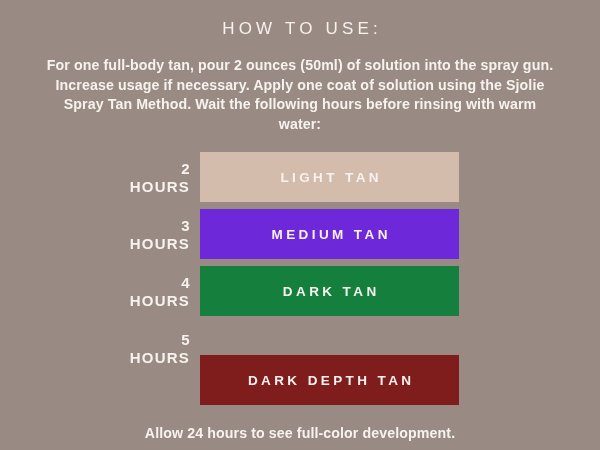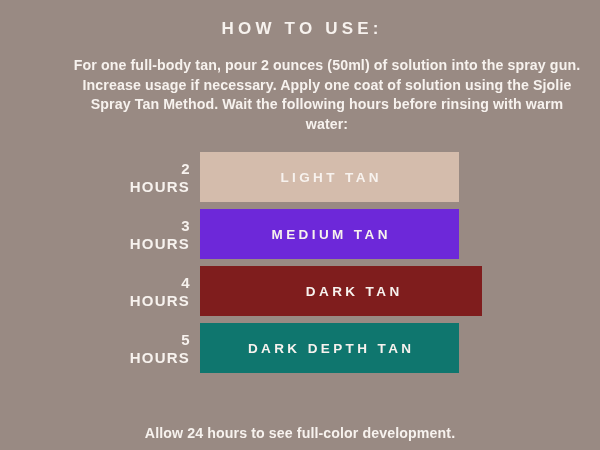--- a/index.html
+++ b/index.html
@@ -24,40 +24,39 @@
   }
 
   
   .title {
     position: absolute;
     top: 18px;
     left: 0;
     width: 600px;
     text-align: center;
     font-size: 17px;
-    font-weight: bold;
+    font-weight: normal;
     letter-spacing: 4.2px;
     color: #f7f2ee;
     text-indent: 4.2px;
     line-height: 22px;
   }
 
   
   .intro {
     position: absolute;
     top: 56px;
     left: 44px;
     width: 512px;
     text-align: center;
     font-size: 14.2px;
     font-weight: bold;
     line-height: 19.5px;
     letter-spacing: 0.1px;
     color: #f7f2ee;
-    margin-left: 27px;
   }
 
   
   .shades {
     position: absolute;
     top: 152px;
     left: 0;
     width: 600px;
   }
   .shade-row {
@@ -151,31 +150,31 @@
       <div class="swatch" style="background-color: #6d28d9;">
         <span class="swatch-label">MEDIUM TAN</span>
       </div>
     </div>
 
     <div class="shade-row">
       <div class="hours-label">
         <span class="hours-num">4</span>
         <span class="hours-word">HOURS</span>
       </div>
-      <div class="swatch" style="background-color: #7f1d1d; padding-left: 23px;">
+      <div class="swatch" style="background-color: #15803d;">
         <span class="swatch-label">DARK TAN</span>
       </div>
     </div>
 
     <div class="shade-row">
       <div class="hours-label">
         <span class="hours-num">5</span>
         <span class="hours-word">HOURS</span>
       </div>
-      <div class="swatch" style="background-color: #0f766e;">
+      <div class="swatch" style="background-color: #7f1d1d; margin-top: 32px;">
         <span class="swatch-label">DARK DEPTH TAN</span>
       </div>
     </div>
 
   </div>
 
   <div class="footer">Allow 24 hours to see full-color development.</div>
 
 </div>
 

